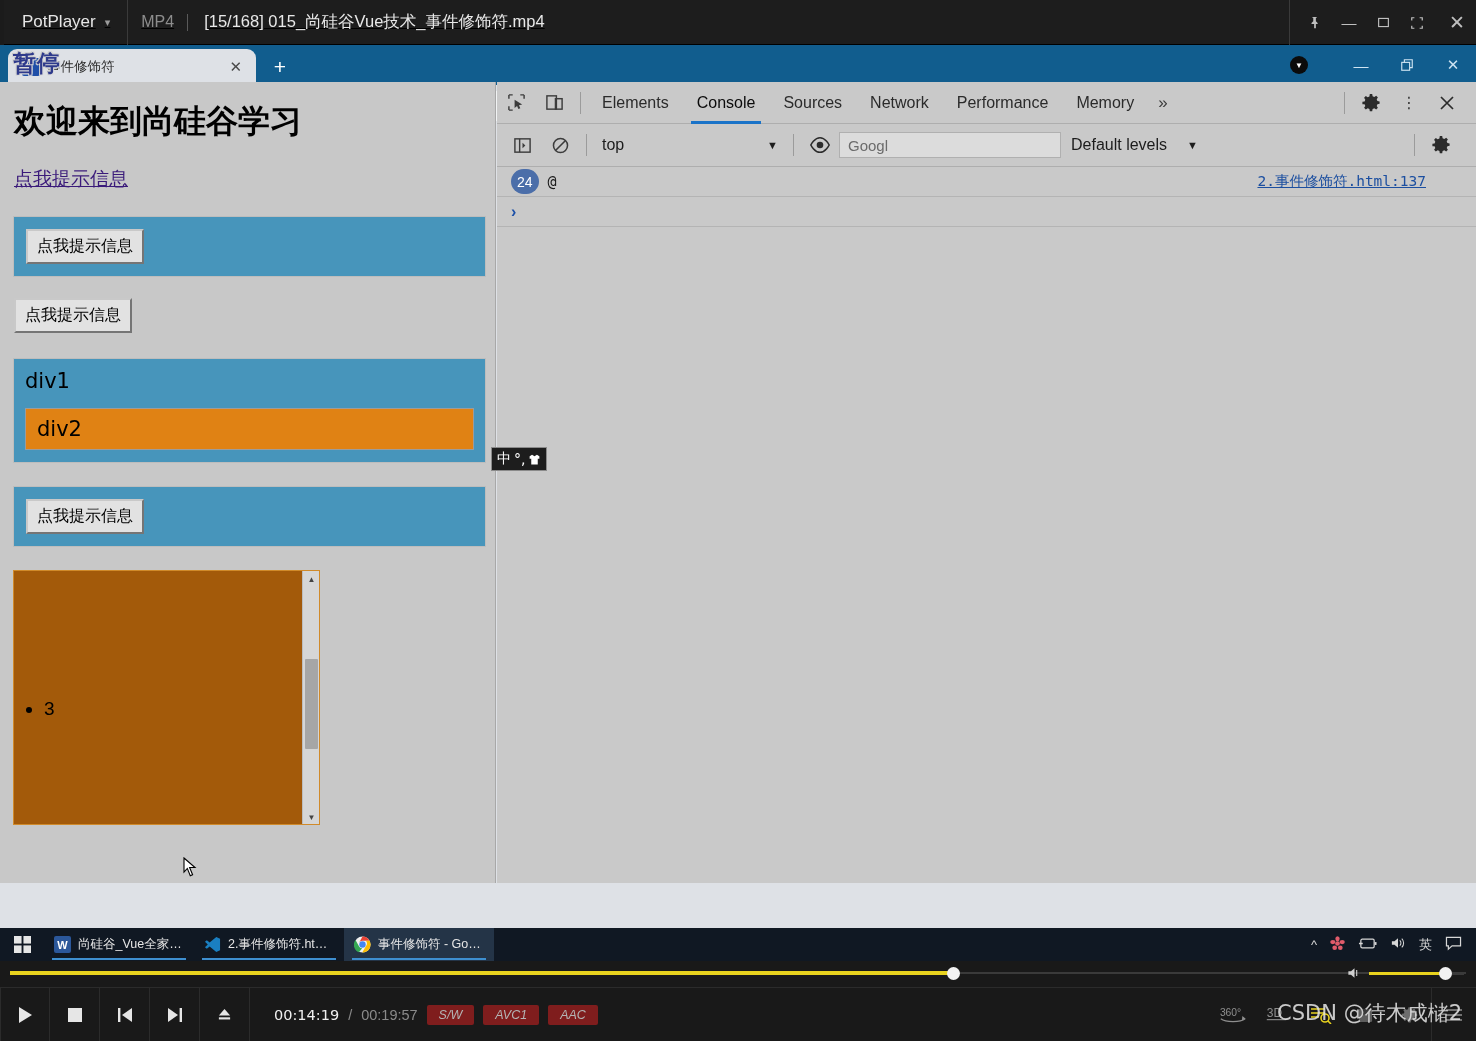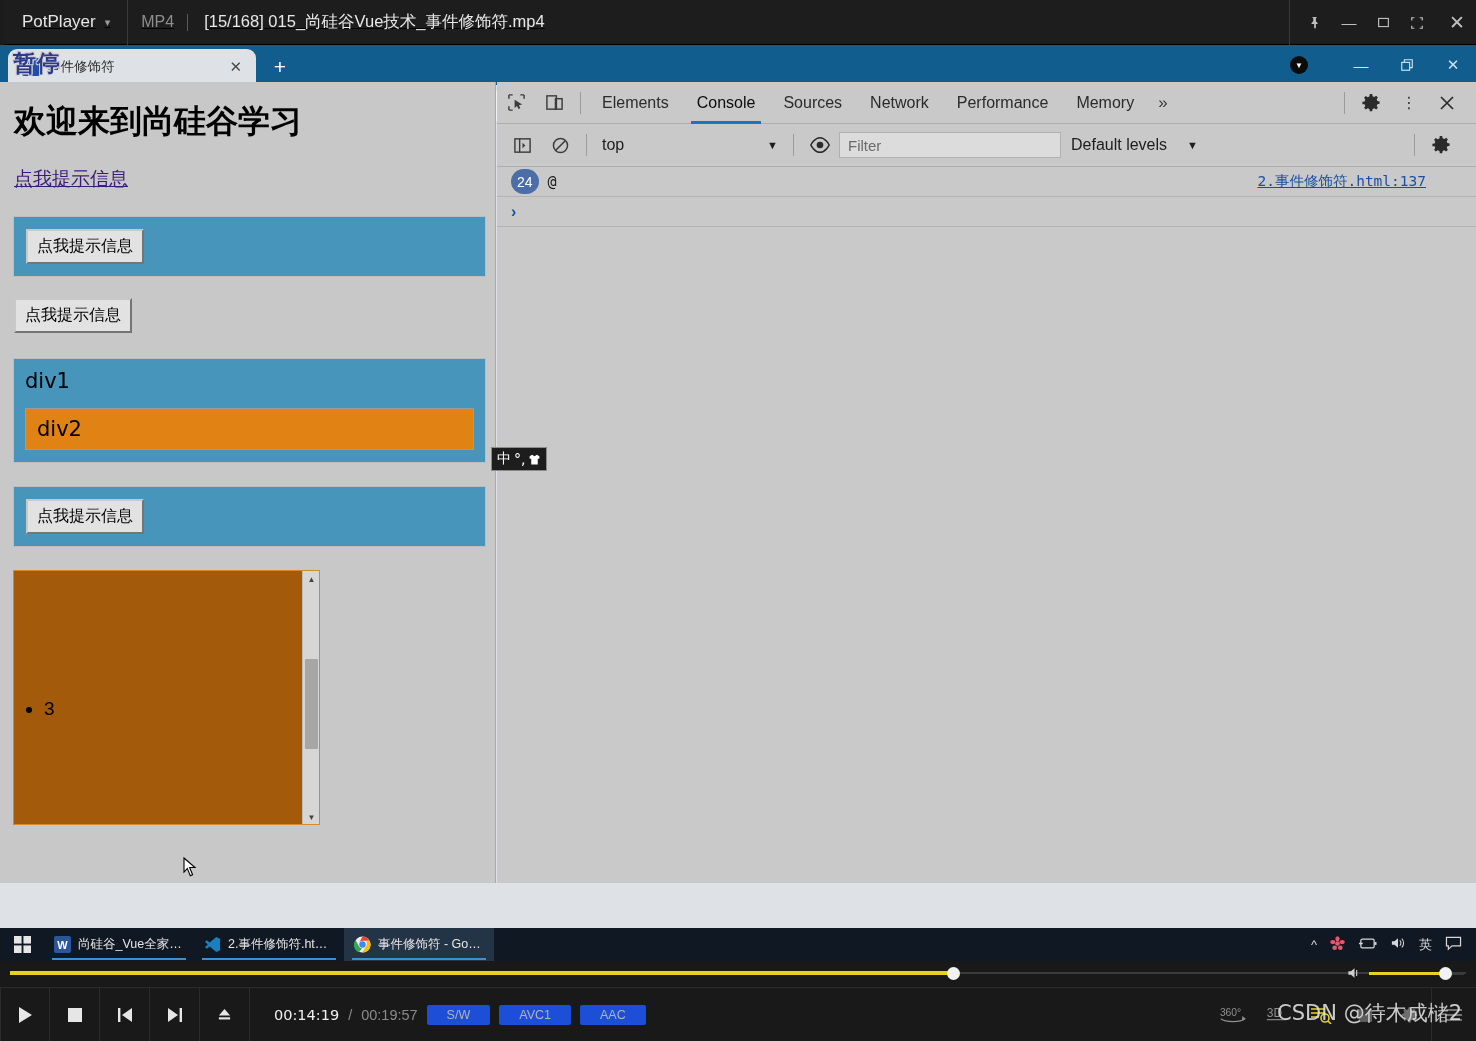--- a/index.html
+++ b/index.html
@@ -292,21 +292,21 @@
   .ctrl-btn {
     width: 50px; height: 54px; display: flex; align-items: center; justify-content: center;
     color: #e0e0e0; font-size: 17px; border-right: 1px solid #2b2b2b;
   }
   .ctrl-btn:first-child { border-left: 1px solid #2b2b2b; }
   .time-area { display: flex; align-items: center; gap: 9px; padding-left: 24px; }
   .time-cur { color: #f0f0f0; font-size: 14.5px; font-family: "DejaVu Sans", sans-serif; }
   .time-slash { color: #8a8a8a; font-size: 14.5px; }
   .time-tot { color: #8a8a8a; font-size: 14.5px; }
   .chip {
-    background: #1d4ed8; color: #b4b4b4; font-size: 12.5px; padding: 3px 20px; border-radius: 2px;
+    background: #7f1d1d; color: #b4b4b4; font-size: 12.5px; padding: 3px 12px; border-radius: 2px; font-style: italic;
   }
   .right-ctrls {
     position: absolute; right: 0; top: 0; height: 54px; display: flex; align-items: center;
   }
   .rc-btn {
     width: 44px; height: 54px; display: flex; align-items: center; justify-content: center;
     color: #8f8f8f; font-size: 14px;
   }
   .rc-sep { width: 1px; height: 54px; background: #2b2b2b; }
   .watermark {
@@ -521,21 +521,21 @@
         <span>top</span>
         <span style="font-size:11px">▼</span>
       </div>
       <div class="dt-vsep"></div>
       <div class="dt-iconbtn">
         <svg width="22" height="18" viewBox="0 0 24 18">
             <path d="M12 1C6 1 2 9 2 9s4 8 10 8 10-8 10-8-4-8-10-8z" fill="none" stroke="#2b2b2b" stroke-width="1.7"></path>
             <circle cx="12" cy="9" r="3.6" fill="#2b2b2b"></circle>
           </svg>
       </div>
-      <div class="filter-input">Filter</div>
+      <div class="filter-input">Googl</div>
       <div class="levels">
         <span>Default levels</span>
         <span style="font-size:11px">▼</span>
       </div>
       <div class="dt-right">
         <div class="dt-vsep"></div>
         <div class="dt-iconbtn">
           <svg width="20" height="20" viewBox="0 0 20 20">
               <path d="M10 6.4A3.6 3.6 0 1010 13.6 3.6 3.6 0 0010 6.4zm0 2a1.6 1.6 0 110 3.2 1.6 1.6 0 010-3.2z" fill="#2b2b2b"></path>
               <path d="M8.8 1h2.4l.4 2.2 1.7.7 1.9-1.2 1.7 1.7-1.2 1.9.7 1.7 2.2.4v2.4l-2.2.4-.7 1.7 1.2 1.9-1.7 1.7-1.9-1.2-1.7.7-.4 2.2H8.8l-.4-2.2-1.7-.7-1.9 1.2-1.7-1.7 1.2-1.9-.7-1.7L1.4 11.2V8.8l2.2-.4.7-1.7-1.2-1.9 1.7-1.7 1.9 1.2 1.7-.7z" fill="#2b2b2b"></path>

